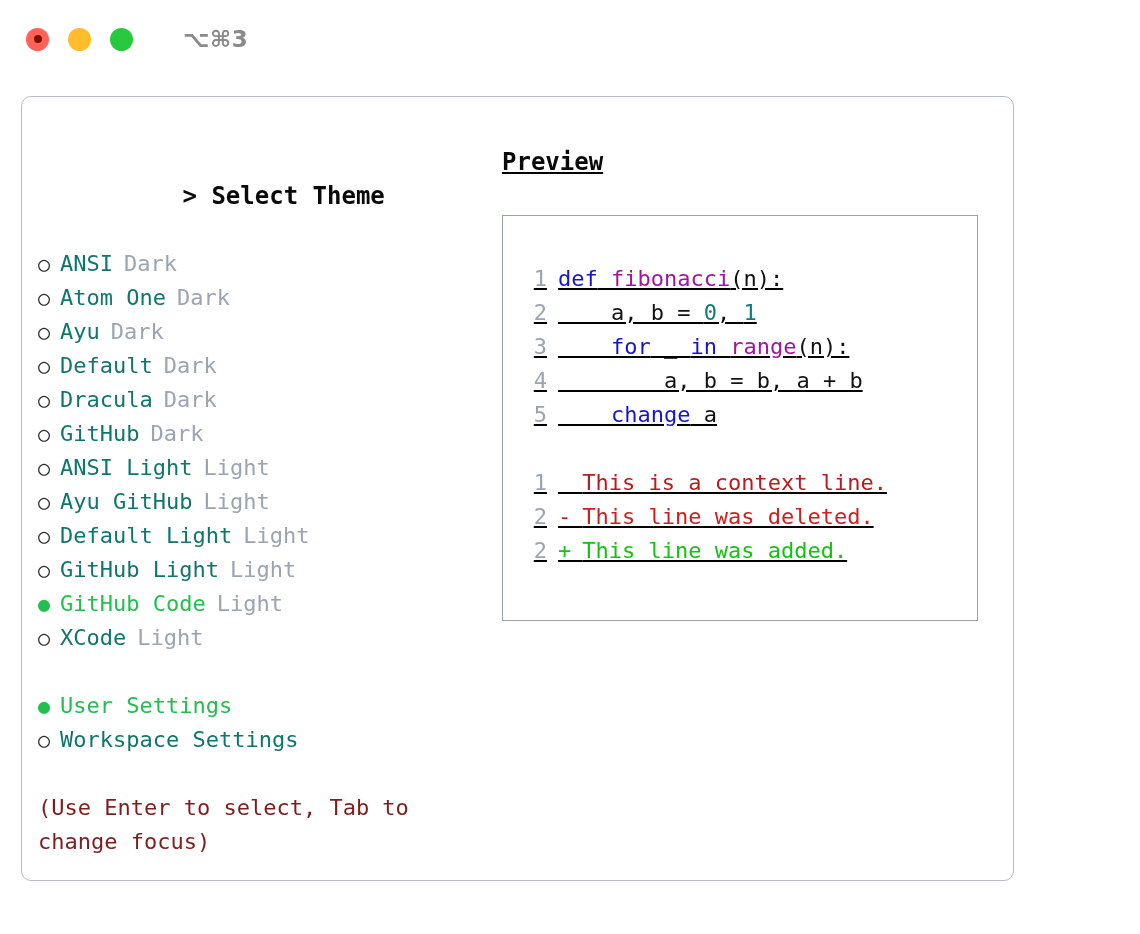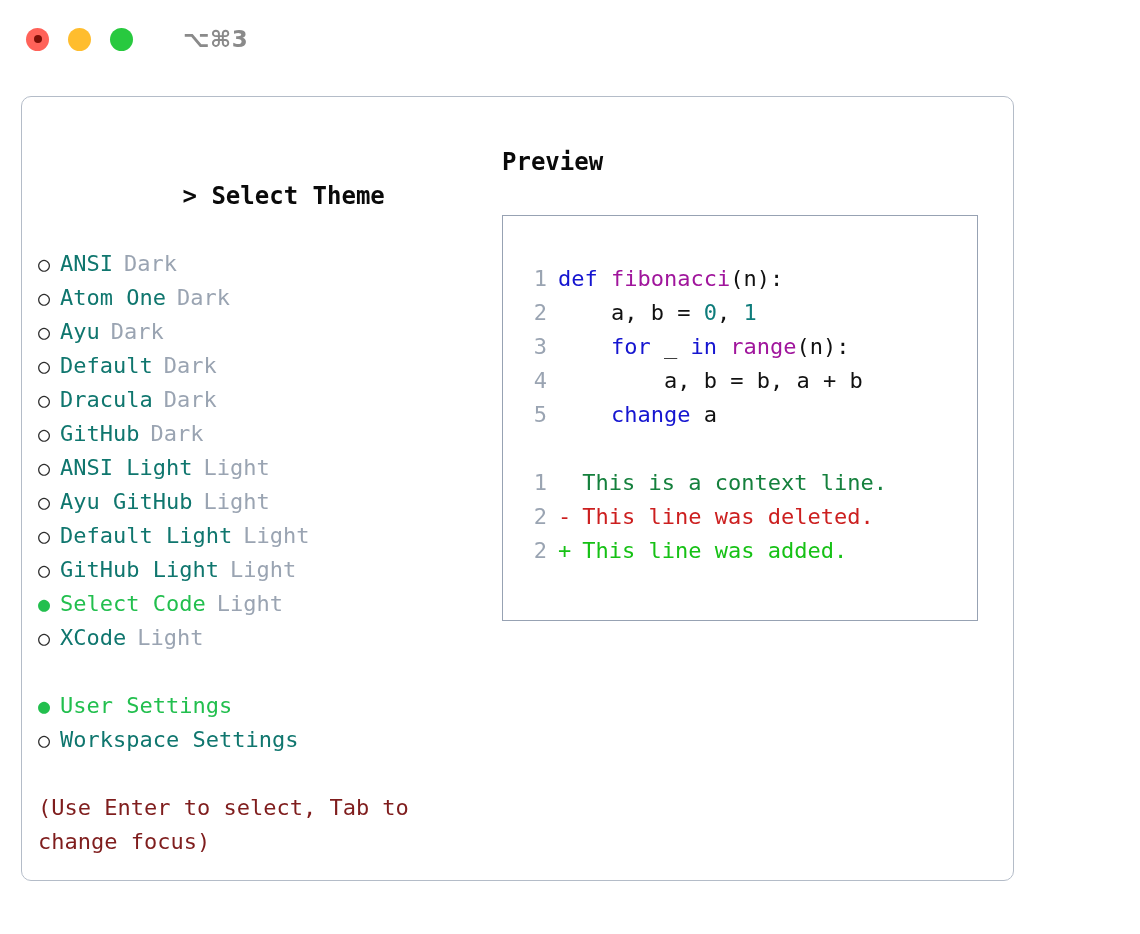--- a/index.html
+++ b/index.html
@@ -144,20 +144,21 @@
     width: 420px;
     white-space: pre-wrap;
   }
 
   
   .right-col {
     position: absolute;
     left: 480px;
     top: 48px;
     width: 490px;
+    text-decoration: underline;
   }
   .preview-title {
     font-size: 24px;
     font-weight: 700;
     color: #0a0a0a;
     line-height: 34px;
   }
 
   .preview-box {
     margin-top: 36px;
@@ -184,21 +185,21 @@
     color: #9aa4b2;
     margin-right: 11px;
   }
   .code-gap { height: 34px; }
 
   .tok-kw   { color: #1515d0; }
   .tok-fn   { color: #a0159c; text-align: center; }
   .tok-num  { color: #0e7c7b; }
   .tok-pln  { color: #111111; }
 
-  .diff-ctx  { color: #15803d; }
+  .diff-ctx  { color: #b91c1c; }
   .diff-del  { color: #cc1f1f; }
   .diff-add  { color: #16c115; }
   .diff-mark { display: inline-block; width: 11px; }
 </style>
 </head>
 <body>
 
 <div class="screen">
 
   <div class="titlebar">
@@ -223,21 +224,21 @@
             <div class="opt-row"><span class="bullet">○</span><span class="opt-name">ANSI</span><span class="opt-tag">Dark</span></div>
             <div class="opt-row"><span class="bullet">○</span><span class="opt-name">Atom One</span><span class="opt-tag">Dark</span></div>
             <div class="opt-row"><span class="bullet">○</span><span class="opt-name">Ayu</span><span class="opt-tag">Dark</span></div>
             <div class="opt-row"><span class="bullet">○</span><span class="opt-name">Default</span><span class="opt-tag">Dark</span></div>
             <div class="opt-row"><span class="bullet">○</span><span class="opt-name">Dracula</span><span class="opt-tag">Dark</span></div>
             <div class="opt-row"><span class="bullet">○</span><span class="opt-name">GitHub</span><span class="opt-tag">Dark</span></div>
             <div class="opt-row"><span class="bullet">○</span><span class="opt-name">ANSI Light</span><span class="opt-tag">Light</span></div>
             <div class="opt-row"><span class="bullet">○</span><span class="opt-name">Ayu GitHub</span><span class="opt-tag">Light</span></div>
             <div class="opt-row"><span class="bullet">○</span><span class="opt-name">Default Light</span><span class="opt-tag">Light</span></div>
             <div class="opt-row"><span class="bullet">○</span><span class="opt-name">GitHub Light</span><span class="opt-tag">Light</span></div>
-            <div class="opt-row"><span class="bullet on">●</span><span class="opt-name sel">Select Code</span><span class="opt-tag">Light</span></div>
+            <div class="opt-row"><span class="bullet on">●</span><span class="opt-name sel">GitHub Code</span><span class="opt-tag">Light</span></div>
             <div class="opt-row"><span class="bullet">○</span><span class="opt-name">XCode</span><span class="opt-tag">Light</span></div>
           </div>
 
         <div class="group-gap"></div>
 
 
         <div id="apply-items">
             <div class="opt-row"><span class="bullet on">●</span><span class="opt-name sel">User Settings</span></div>
             <div class="opt-row"><span class="bullet">○</span><span class="opt-name">Workspace Settings</span></div>
           </div>

